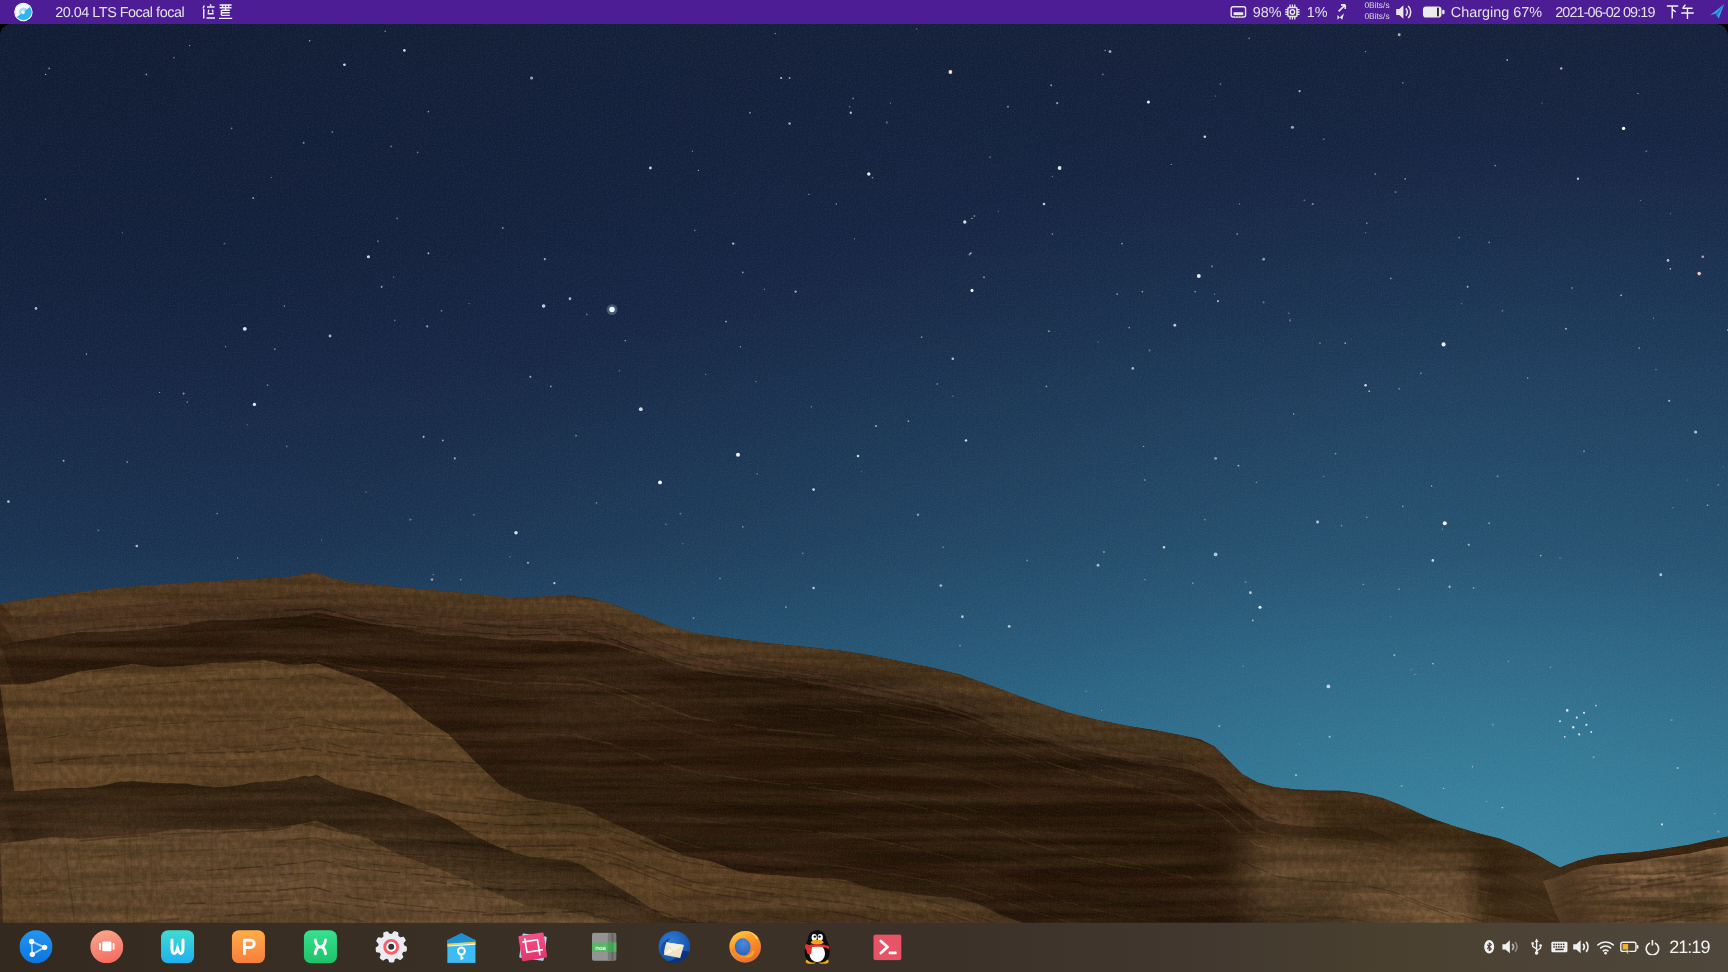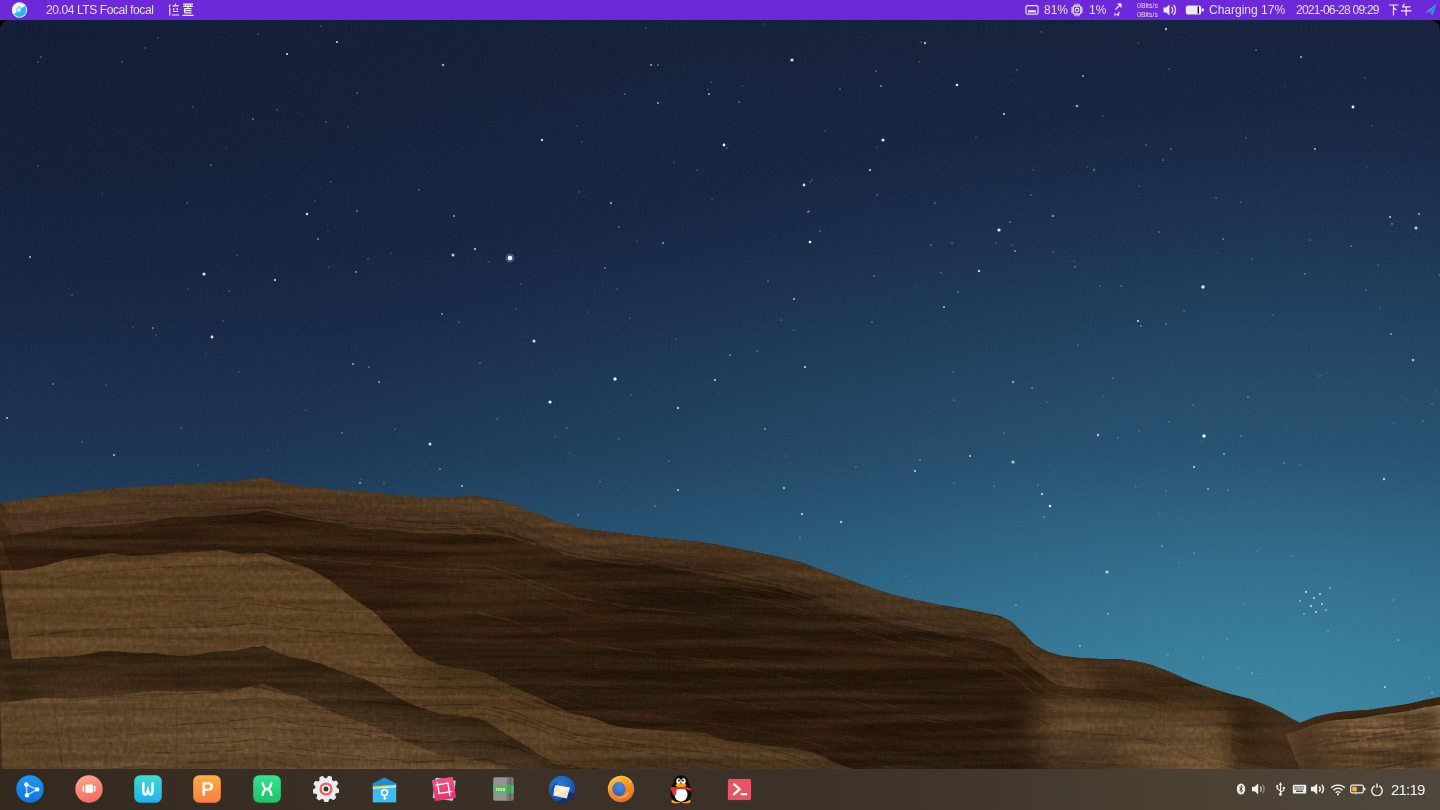--- a/index.html
+++ b/index.html
@@ -1,18 +1,18 @@
 <!DOCTYPE html>
 <html><head><meta charset="utf-8"><style>
 *{-webkit-font-smoothing:antialiased;}
 html,body{margin:0;padding:0;width:1440px;height:810px;overflow:hidden;background:#000;
 font-family:"Liberation Sans",sans-serif;}
 #wall{position:absolute;left:0;top:20px;width:1440px;height:790px;
 border-radius:10px 10px 0 0;overflow:hidden;}
-#panel{position:absolute;left:0;top:0;width:1440px;height:20px;background:#6d28d9;color:#e6e6e6;}
+#panel{position:absolute;left:0;top:0;width:1440px;height:20px;background:#4c1d95;color:#e6e6e6;}
 .pt{position:absolute;top:0;height:20px;line-height:20px;font-size:12px;color:#e2e2e2;}
 #bar{position:absolute;left:0;top:769px;width:1440px;height:41px;
 background:linear-gradient(90deg,#33291f 0%,#392e24 18%,#3b3127 40%,#3b3129 55%,#423830 70%,#49402f 80%,#4c4336 88%,#50473c 100%);}
 .ic{position:absolute;top:0;}
 #clock{position:absolute;left:1391px;top:781px;width:70px;font-size:15px;color:#f2f2f2;letter-spacing:-0.8px;}
 </style></head><body>
 <div id="wall"><svg width="1440" height="790" viewBox="0 20 1440 790">
       <defs>
 <linearGradient id="sky" x1="0" y1="0" x2="0" y2="1">
  <stop offset="0" stop-color="#15213b"></stop>
@@ -624,21 +624,21 @@
 <path d="M3.2,4.5 L2.2,7 M2.8,7.5 L2.8,15.5"></path>
 <path d="M8.5,3.5 L8.5,5 M5.5,5.8 L11.8,5.8 M7,8 L6.5,10.5 M10,8 L10.5,10.5 M6,11.5 L11,11.5 M5,15 L12.2,15"></path>
 <path d="M16,4.2 L26,4.2 M16,6.4 L26,6.4 M18.5,4.2 L18.5,6.4 M21,4.2 L21,6.4 M23.5,4.2 L23.5,6.4 M21,6.4 L21,8.6 M17.5,8.6 L24.5,8.6 M17.5,10.7 L24.5,10.7 M17.5,12.8 L24.5,12.8 M17.5,8.6 L17.5,12.8 M15.5,15.3 L26.5,15.3"></path>
 </g>
     </svg>
 <svg class="pt" style="left:1025px" width="14" height="20" viewBox="0 0 14 20">
 <rect x="1" y="5.6" width="12" height="8.6" rx="1.6" fill="none" stroke="#e6e6e6" stroke-width="1.2"></rect>
 <rect x="3" y="10.2" width="8" height="2.4" fill="#e6e6e6"></rect>
 <path d="M4.6,12.6 L4.6,14 M6.9,12.6 L6.9,14 M9.2,12.6 L9.2,14" stroke="#555" stroke-width="0.8"></path>
 </svg>
-<div class="pt" style="left:1044px">81%</div>
+<div class="pt" style="left:1044px">98%</div>
 <svg class="pt" style="left:1070px" width="14" height="20" viewBox="0 0 14 20">
 <g stroke="#e6e6e6" fill="none">
 <rect x="3.2" y="6.2" width="7.6" height="7.6" rx="1" stroke-width="1.3"></rect>
 <circle cx="7" cy="10" r="1.8" stroke-width="1.2"></circle>
 <path d="M5,3.8 L5,6 M7,3.8 L7,6 M9,3.8 L9,6 M5,14 L5,16.2 M7,14 L7,16.2 M9,14 L9,16.2 M1,8 L3.2,8 M1,10 L3.2,10 M1,12 L3.2,12 M10.8,8 L13,8 M10.8,10 L13,10 M10.8,12 L13,12" stroke-width="1.1"></path>
 </g>
     </svg>
 <div class="pt" style="left:1089px">1%</div>
 <svg class="pt" style="left:1111px" width="14" height="20" viewBox="0 0 14 20">
 <path d="M4.5,9.5 L10,4 M10,4 L10,7.5 M10,4 L6.5,4" stroke="#e6e6e6" stroke-width="1.4" fill="none"></path>
@@ -648,22 +648,22 @@
 <svg class="pt" style="left:1162px" width="15" height="20" viewBox="0 0 15 20">
 <path d="M1.5,7.5 L4,7.5 L7.5,4.4 L7.5,15.6 L4,12.5 L1.5,12.5 Z" fill="#e6e6e6"></path>
 <path d="M9.5,7 A4.2,4.2 0 0 1 9.5,13 M11.5,5 A7,7 0 0 1 11.5,15" stroke="#e6e6e6" stroke-width="1.3" fill="none"></path>
 </svg>
 <svg class="pt" style="left:1185px" width="20" height="20" viewBox="0 0 20 20">
 <rect x="0.8" y="5.4" width="15.4" height="9.2" rx="2.6" fill="#ececec"></rect>
 <rect x="12.6" y="6.4" width="1.4" height="7.2" fill="#101010"></rect>
 <rect x="14.2" y="6.8" width="1.4" height="6.4" fill="#ececec"></rect>
 <rect x="16.8" y="8.2" width="2" height="3.6" rx="1" fill="#ececec"></rect>
 </svg>
-<div class="pt" style="left:1209px">Charging 17%</div>
-<div class="pt" style="left:1296px;letter-spacing:-0.75px">2021-06-28 09:29</div>
+<div class="pt" style="left:1209px">Charging 67%</div>
+<div class="pt" style="left:1296px;letter-spacing:-0.75px">2021-06-02 09:19</div>
 <svg class="pt" style="left:1388px" width="24" height="20" viewBox="0 0 24 20">
 <g stroke="#f0f0f0" stroke-width="1.2" fill="none">
 <path d="M1,5 L10.5,5 M5.5,5 L5.5,15.5 M5.8,8 L8.5,10"></path>
 <path d="M16.5,3.8 L14.5,6.5 M14,6.8 L22.5,6.8 M13,10.8 L23.5,10.8 M18.2,6.8 L18.2,15.8"></path>
 </g>
     </svg>
 <svg class="pt" style="left:1424px" width="14" height="20" viewBox="0 0 14 20">
 <path d="M1,12.8 L12.8,3.6 L8.2,15.6 L6,11.2 Z" fill="#36a5ea"></path>
 <path d="M12.8,3.6 L6,11.2 L6.6,14.2 Z" fill="#1d7fc4"></path>
 </svg>

